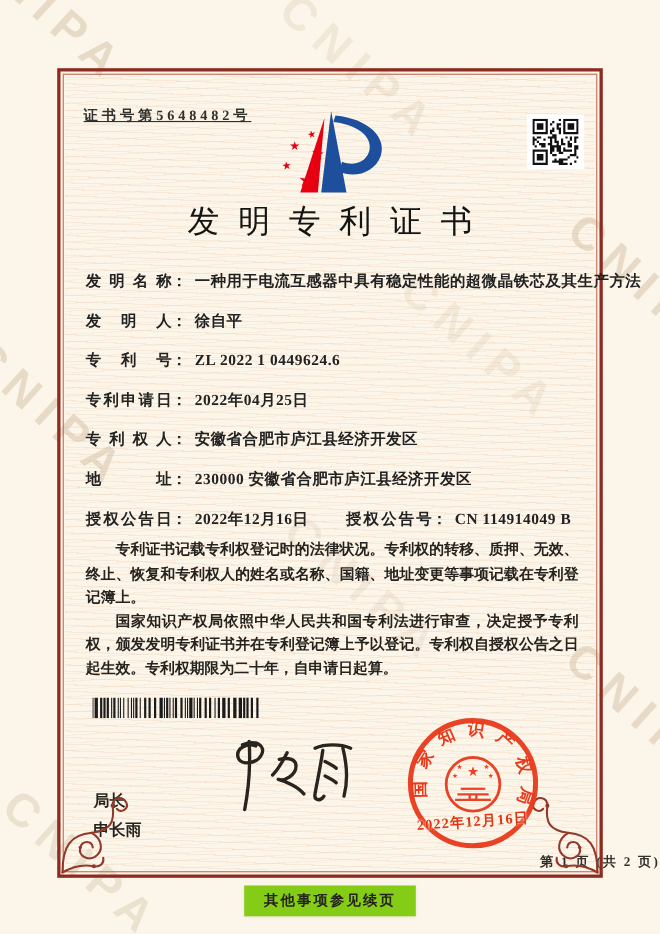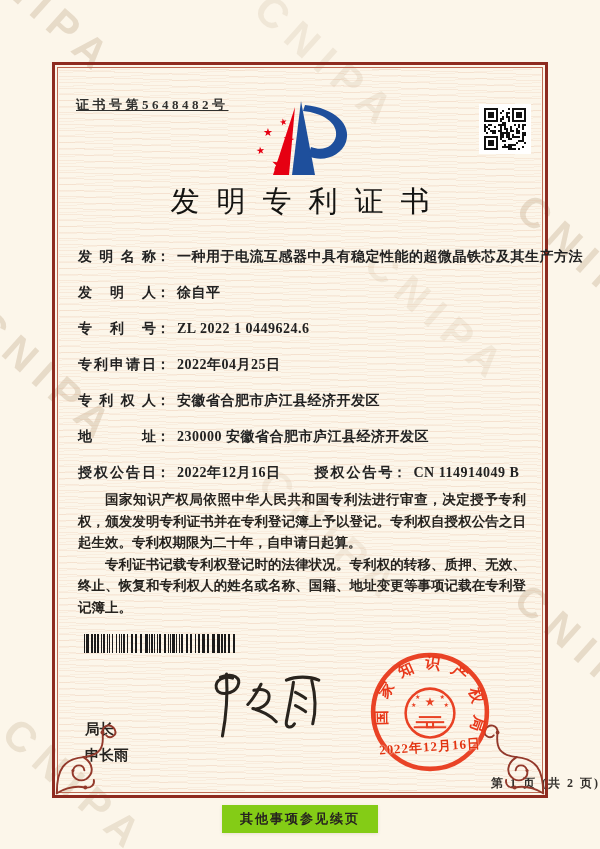--- a/index.html
+++ b/index.html
@@ -180,22 +180,22 @@
     </div>
     <div class="frow">
       <span class="flabel">地址</span><span class="fcolon">：</span><span class="fvalue">230000 安徽省合肥市庐江县经济开发区</span>
     </div>
     <div class="frow">
       <span class="flabel">授权公告日</span><span class="fcolon">：</span><span class="fvalue">2022年12月16日</span><span class="fpair2"><span class="flabel">授权公告号</span><span class="fcolon">：</span><span class="fvalue">CN 114914049 B</span></span>
     </div>
   </div>
 
   <div id="paragraphs">
+    <p>专利证书记载专利权登记时的法律状况。专利权的转移、质押、无效、终止、恢复和专利权人的姓名或名称、国籍、地址变更等事项记载在专利登记簿上。</p>
     <p>国家知识产权局依照中华人民共和国专利法进行审查，决定授予专利权，颁发发明专利证书并在专利登记簿上予以登记。专利权自授权公告之日起生效。专利权期限为二十年，自申请日起算。</p>
-    <p>专利证书记载专利权登记时的法律状况。专利权的转移、质押、无效、终止、恢复和专利权人的姓名或名称、国籍、地址变更等事项记载在专利登记簿上。</p>
   </div>
 
   <svg id="barcode" viewBox="0 0 154 19">
     <path id="barcode-path" fill="#1b1b1b" d="M0,0h1v19h-1zM2,0h3v19h-3zM7,0h2v19h-2zM10,0h2v19h-2zM13,0h2v19h-2zM17,0h1v19h-1zM19,0h2v19h-2zM23,0h1v19h-1zM25,0h1v19h-1zM28,0h1v19h-1zM32,0h1v19h-1zM35,0h1v19h-1zM37,0h1v19h-1zM39,0h2v19h-2zM43,0h1v19h-1zM47,0h2v19h-2zM51,0h2v19h-2zM56,0h2v19h-2zM61,0h3v19h-3zM65,0h1v19h-1zM67,0h2v19h-2zM70,0h1v19h-1zM73,0h1v19h-1zM75,0h2v19h-2zM80,0h2v19h-2zM84,0h1v19h-1zM86,0h1v19h-1zM88,0h3v19h-3zM92,0h1v19h-1zM95,0h1v19h-1zM97,0h2v19h-2zM102,0h2v19h-2zM106,0h2v19h-2zM111,0h1v19h-1zM114,0h2v19h-2zM118,0h3v19h-3zM123,0h2v19h-2zM128,0h3v19h-3zM133,0h3v19h-3zM137,0h2v19h-2zM140,0h2v19h-2zM144,0h2v19h-2zM149,0h2v19h-2z"></path>
   </svg>
 
   <div id="director">
     <div>局长</div>
     <div>申长雨</div>
   </div>

